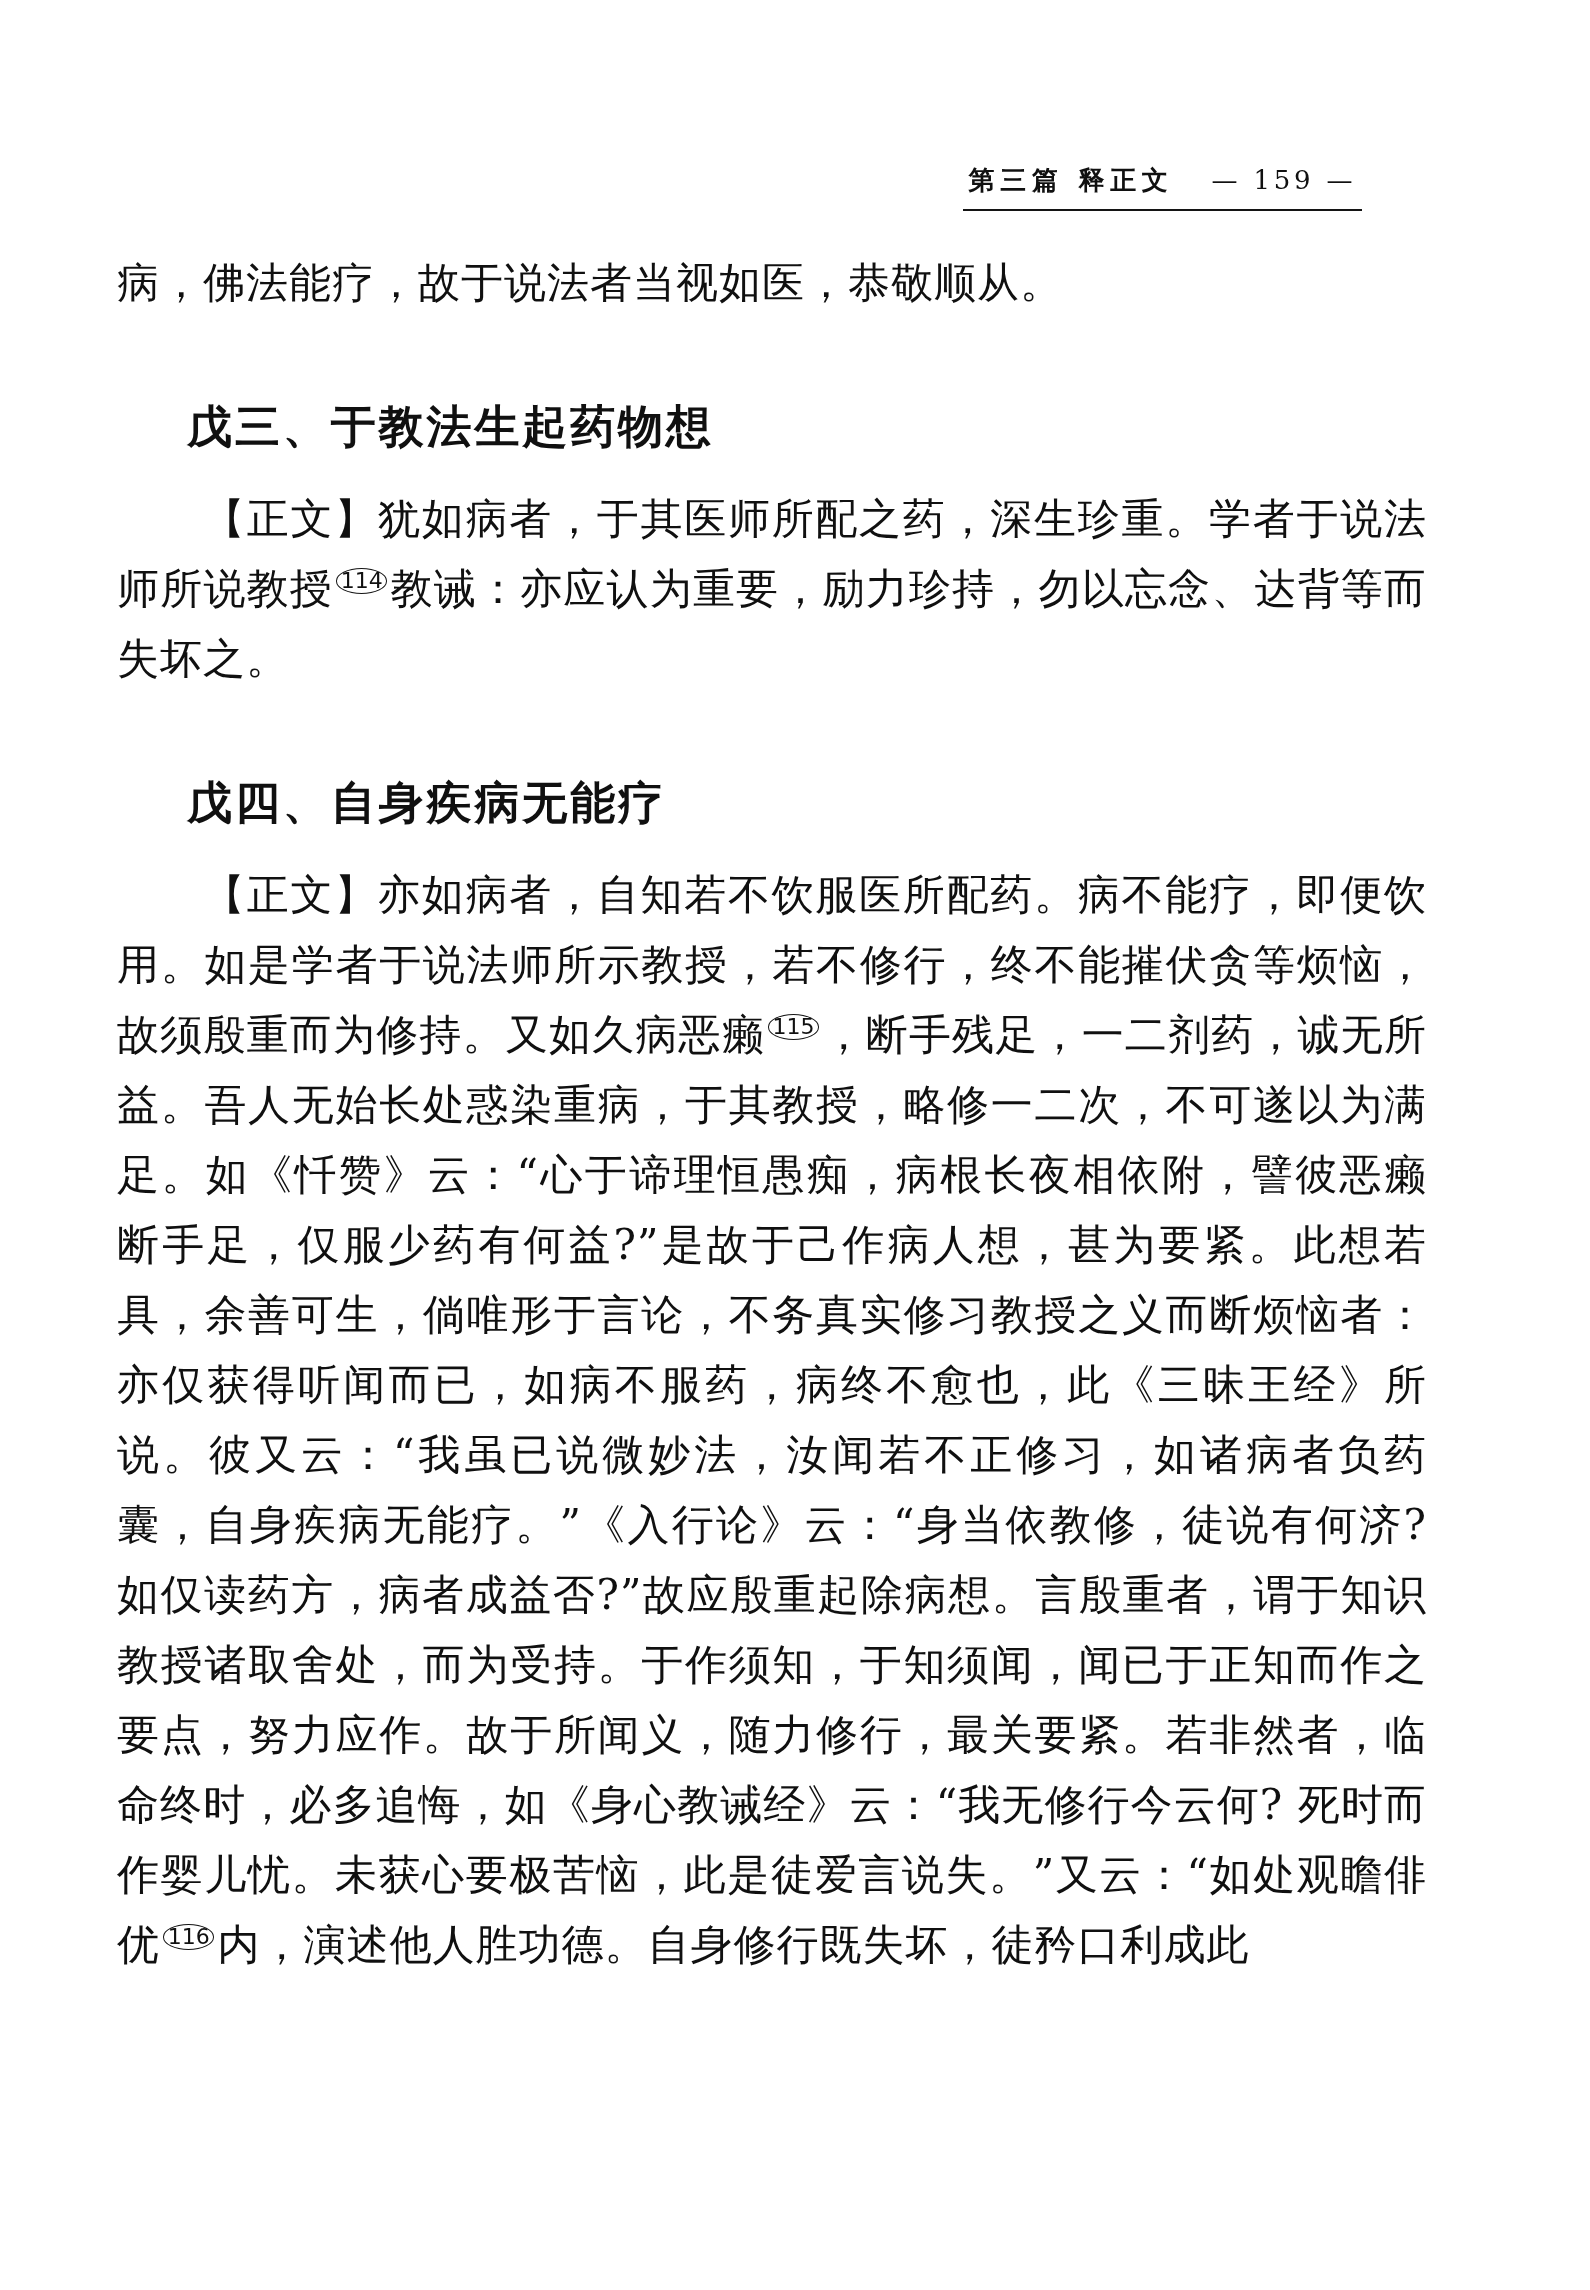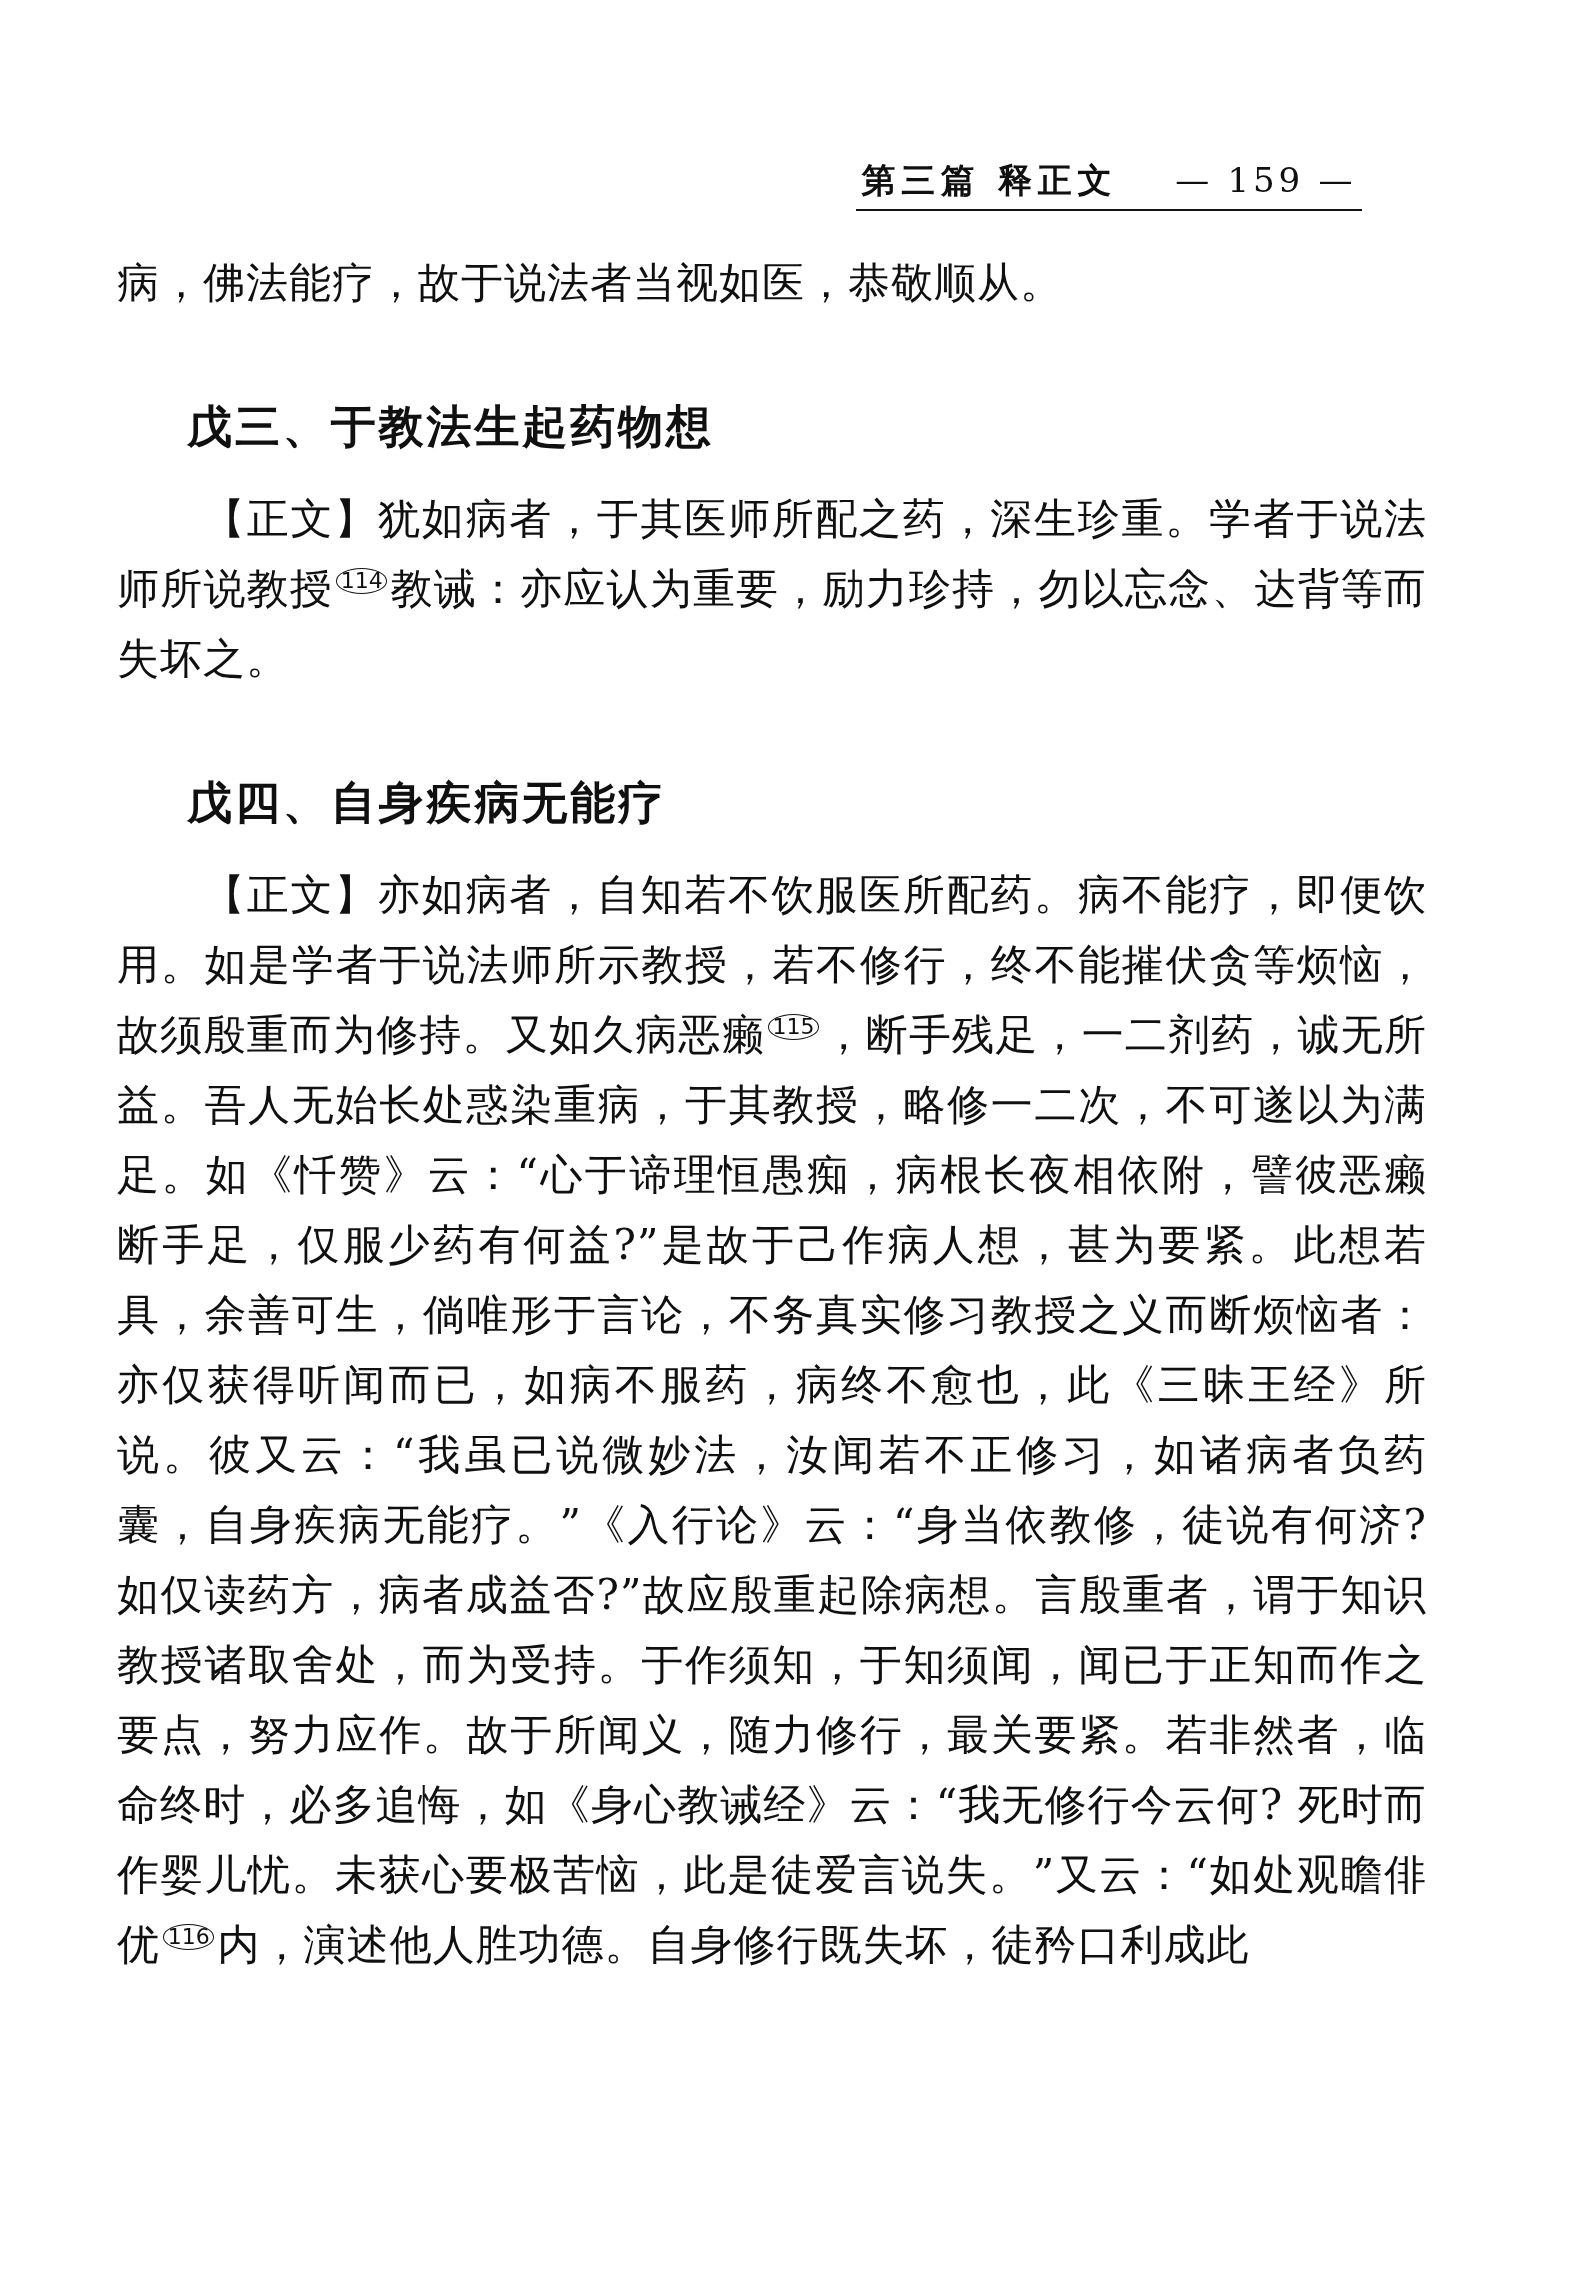--- a/index.html
+++ b/index.html
@@ -16,34 +16,33 @@
       color: #101010;
       font-family: "DejaVu Serif", "Liberation Serif", serif;
       overflow: hidden;
     }
     .page-header {
       position: absolute;
       top: 159px;
       right: 229px;
       display: flex;
       align-items: flex-start;
-      gap: 50px;
-      font-size: 34px;
+      gap: 38px;
+      font-size: 26px;
       line-height: 42px;
       border-bottom: 2.9px solid #141414;
       padding: 0 5.7px 7.6px 5.7px;
       white-space: nowrap;
     }
     .page-header .section {
       font-weight: 600;
       letter-spacing: 5.7px;
     }
     .page-header .pageno {
       letter-spacing: 3.8px;
-      margin-left: 8px;
     }
     .content {
       position: absolute;
       left: 117px;
       top: 248px;
       width: 1310px;
     }
     .content p {
       margin: 0;
       font-size: 42px;

